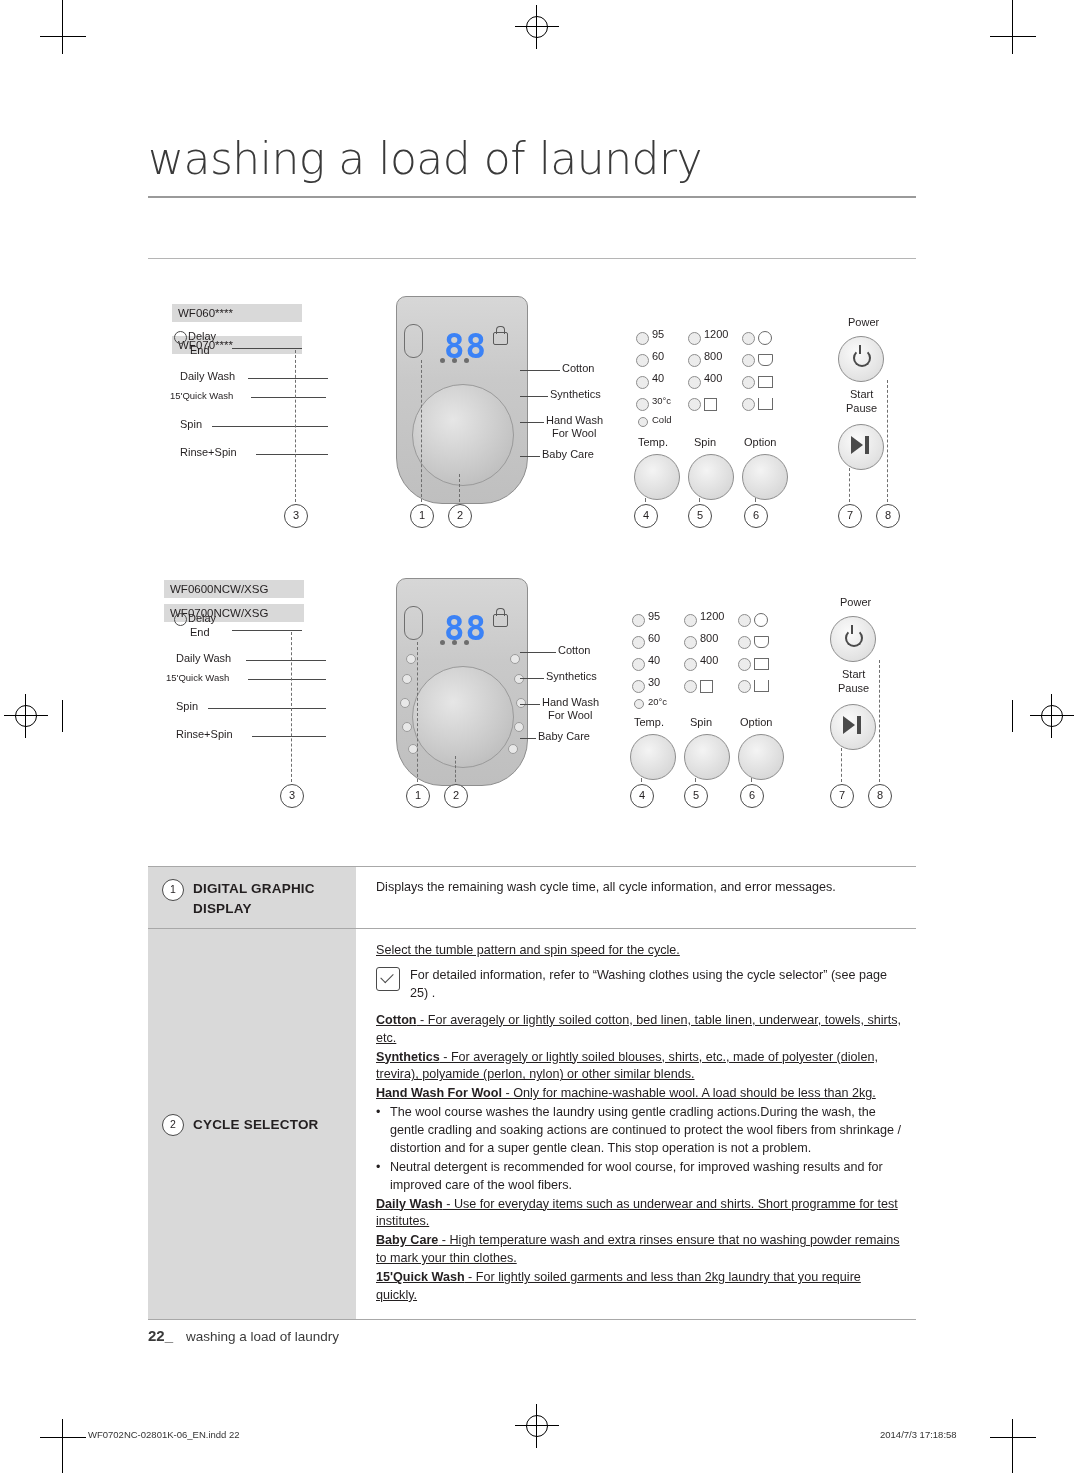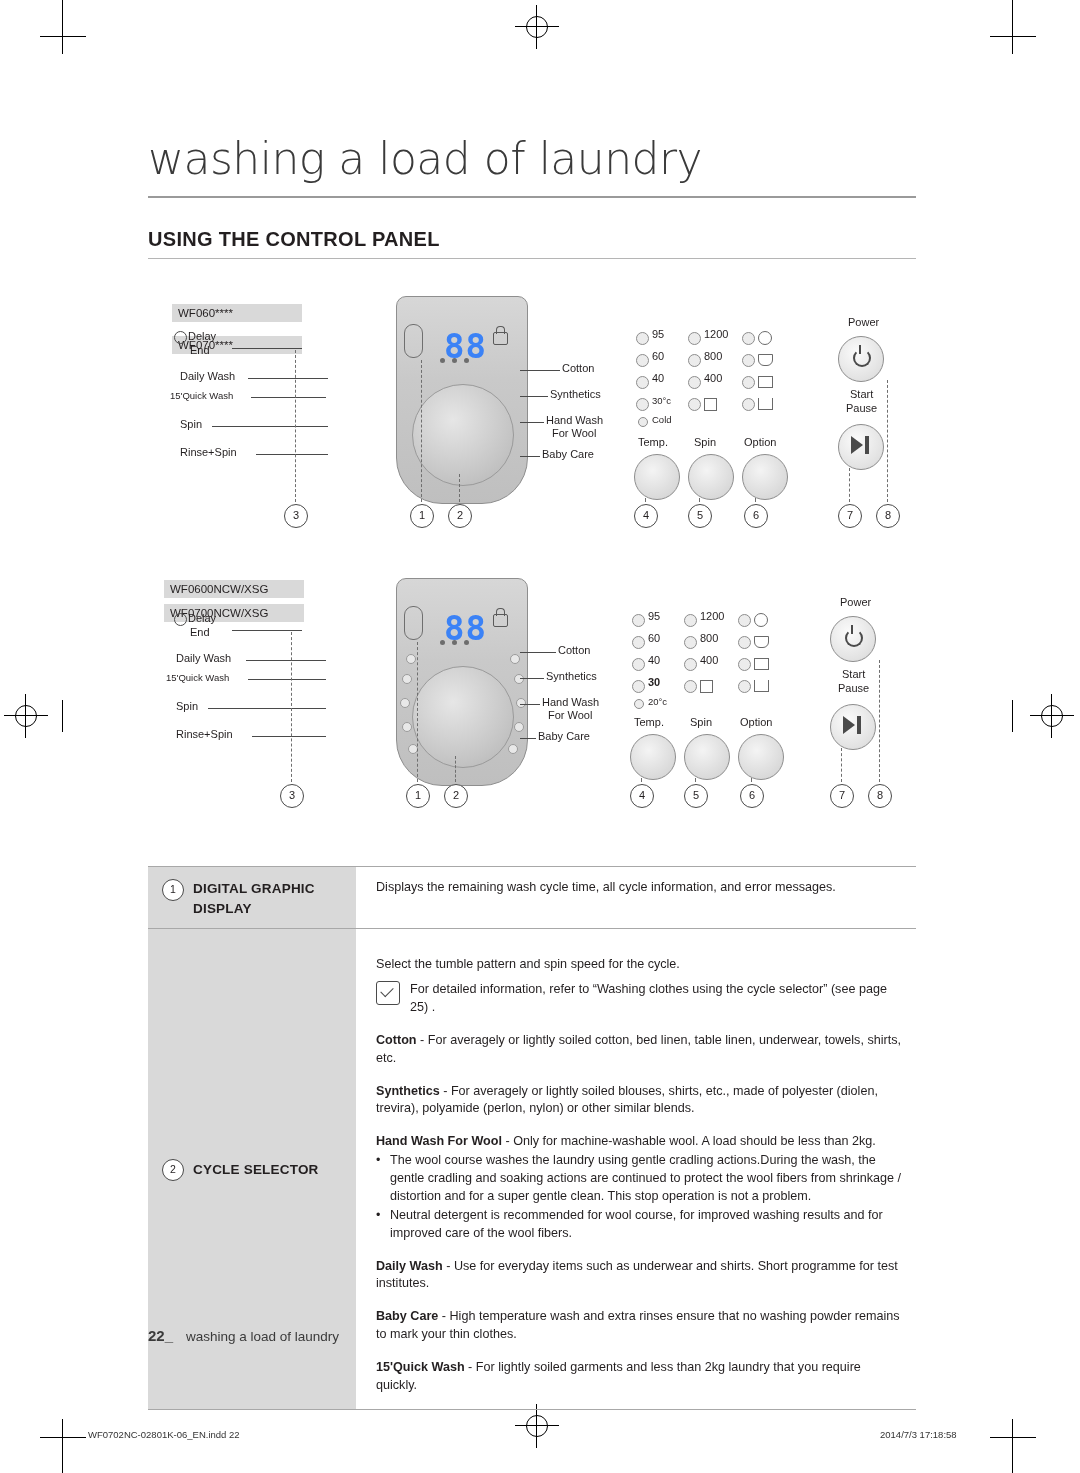--- a/index.html
+++ b/index.html
@@ -46,21 +46,21 @@
   .tcell-l.mid{align-items:center;}
   .tcell-r{flex:1;box-sizing:border-box;padding:12px 12px 14px 20px;font-size:12.6px;line-height:1.42;}
   .tnum{width:20px;height:20px;border-radius:50%;border:1px solid #4a4a4a;background:#fff;font-size:10.5px;line-height:18px;text-align:center;margin-right:9px;flex:none;}
   .tlabel{font-size:13.5px;font-weight:bold;letter-spacing:0.2px;line-height:1.45;}
   .b{font-weight:bold;}
   .noteline{display:flex;align-items:flex-start;margin:7px 0 9px 0;}
   .noteicon{width:22px;height:22px;border:1.4px solid #4a4a4a;border-radius:3px;margin-right:10px;flex:none;position:relative;background:#fff;}
   .noteicon:after{content:"";position:absolute;left:4px;top:5px;width:11px;height:6px;border-left:1.4px solid #4a4a4a;border-bottom:1.4px solid #4a4a4a;transform:rotate(-45deg);}
   .bullet{display:flex;margin-top:1px;}
   .bullet .bd{width:14px;flex:none;}
-  .para{margin-top:15px;}
+  .para{margin-top:1px;text-decoration:underline;}
 
   .footer-num{position:absolute;left:148px;top:1327px;font-size:15px;font-weight:bold;color:#3a3a3a;}
   .footer-txt{position:absolute;left:186px;top:1329px;font-size:13.5px;color:#3a3a3a;}
 
   .bottom-left{position:absolute;left:88px;top:1429px;font-size:9.5px;color:#333;}
   .bottom-right{position:absolute;left:880px;top:1429px;font-size:9.5px;color:#333;}
 </style>
 </head>
 <body>
 
@@ -94,21 +94,20 @@
   <div class="regmark" style="left:1030px;top:694px;width:44px;height:44px;">
     <div class="c" style="left:11px;top:11px;width:20px;height:20px;"></div>
     <div class="h" style="left:0;top:21px;width:44px;"></div>
     <div class="v" style="left:21px;top:0;height:44px;"></div>
   </div>
   <div class="crop" style="left:62px;top:700px;width:1px;height:32px;"></div>
   <div class="crop" style="left:1012px;top:700px;width:1px;height:32px;"></div>
 
   <div class="title">washing a load of laundry</div>
   <div class="title-rule"></div>
-  <div class="subtitle">USING THE CONTROL PANEL</div>
   <div class="subtitle-rule"></div>
 
   <div class="panel" style="left:148px;top:288px;width:768px;height:260px;">
 
     <div class="modeltag" style="left:24px;top:16px;width:118px;">WF060****</div>
     <div class="modeltag" style="left:24px;top:48px;width:118px;">WF070****</div>
 
     <div class="panel-body" style="left:248px;top:8px;width:130px;height:206px;border-radius:10px 10px 46px 46px;"></div>
     <div class="panel-dial" style="left:264px;top:96px;width:100px;height:100px;"></div>
     <div class="lcd" style="left:296px;top:38px;font-size:34px;">88</div>
@@ -262,21 +261,21 @@
     <div class="dot" style="left:304px;top:70px;width:5px;height:5px;background:#6d6d6d;"></div>
     <div class="dot" style="left:316px;top:70px;width:5px;height:5px;background:#6d6d6d;"></div>
 
     <div class="led" style="left:484px;top:44px;width:11px;height:11px;"></div>
     <div class="lbl" style="left:500px;top:40px;">95</div>
     <div class="led" style="left:484px;top:66px;width:11px;height:11px;"></div>
     <div class="lbl" style="left:500px;top:62px;">60</div>
     <div class="led" style="left:484px;top:88px;width:11px;height:11px;"></div>
     <div class="lbl" style="left:500px;top:84px;">40</div>
     <div class="led" style="left:484px;top:110px;width:11px;height:11px;"></div>
-    <div class="lbl" style="left:500px;top:106px;font-weight:bold;">30</div>
+    <div class="lbl" style="left:500px;top:106px;">30</div>
     <div class="led" style="left:486px;top:129px;width:8px;height:8px;"></div>
     <div class="lbl-sm" style="left:500px;top:126px;">20°c</div>
 
     <div class="led" style="left:536px;top:44px;width:11px;height:11px;"></div>
     <div class="lbl" style="left:552px;top:40px;">1200</div>
     <div class="led" style="left:536px;top:66px;width:11px;height:11px;"></div>
     <div class="lbl" style="left:552px;top:62px;">800</div>
     <div class="led" style="left:536px;top:88px;width:11px;height:11px;"></div>
     <div class="lbl" style="left:552px;top:84px;">400</div>
     <div class="led" style="left:536px;top:110px;width:11px;height:11px;"></div>

